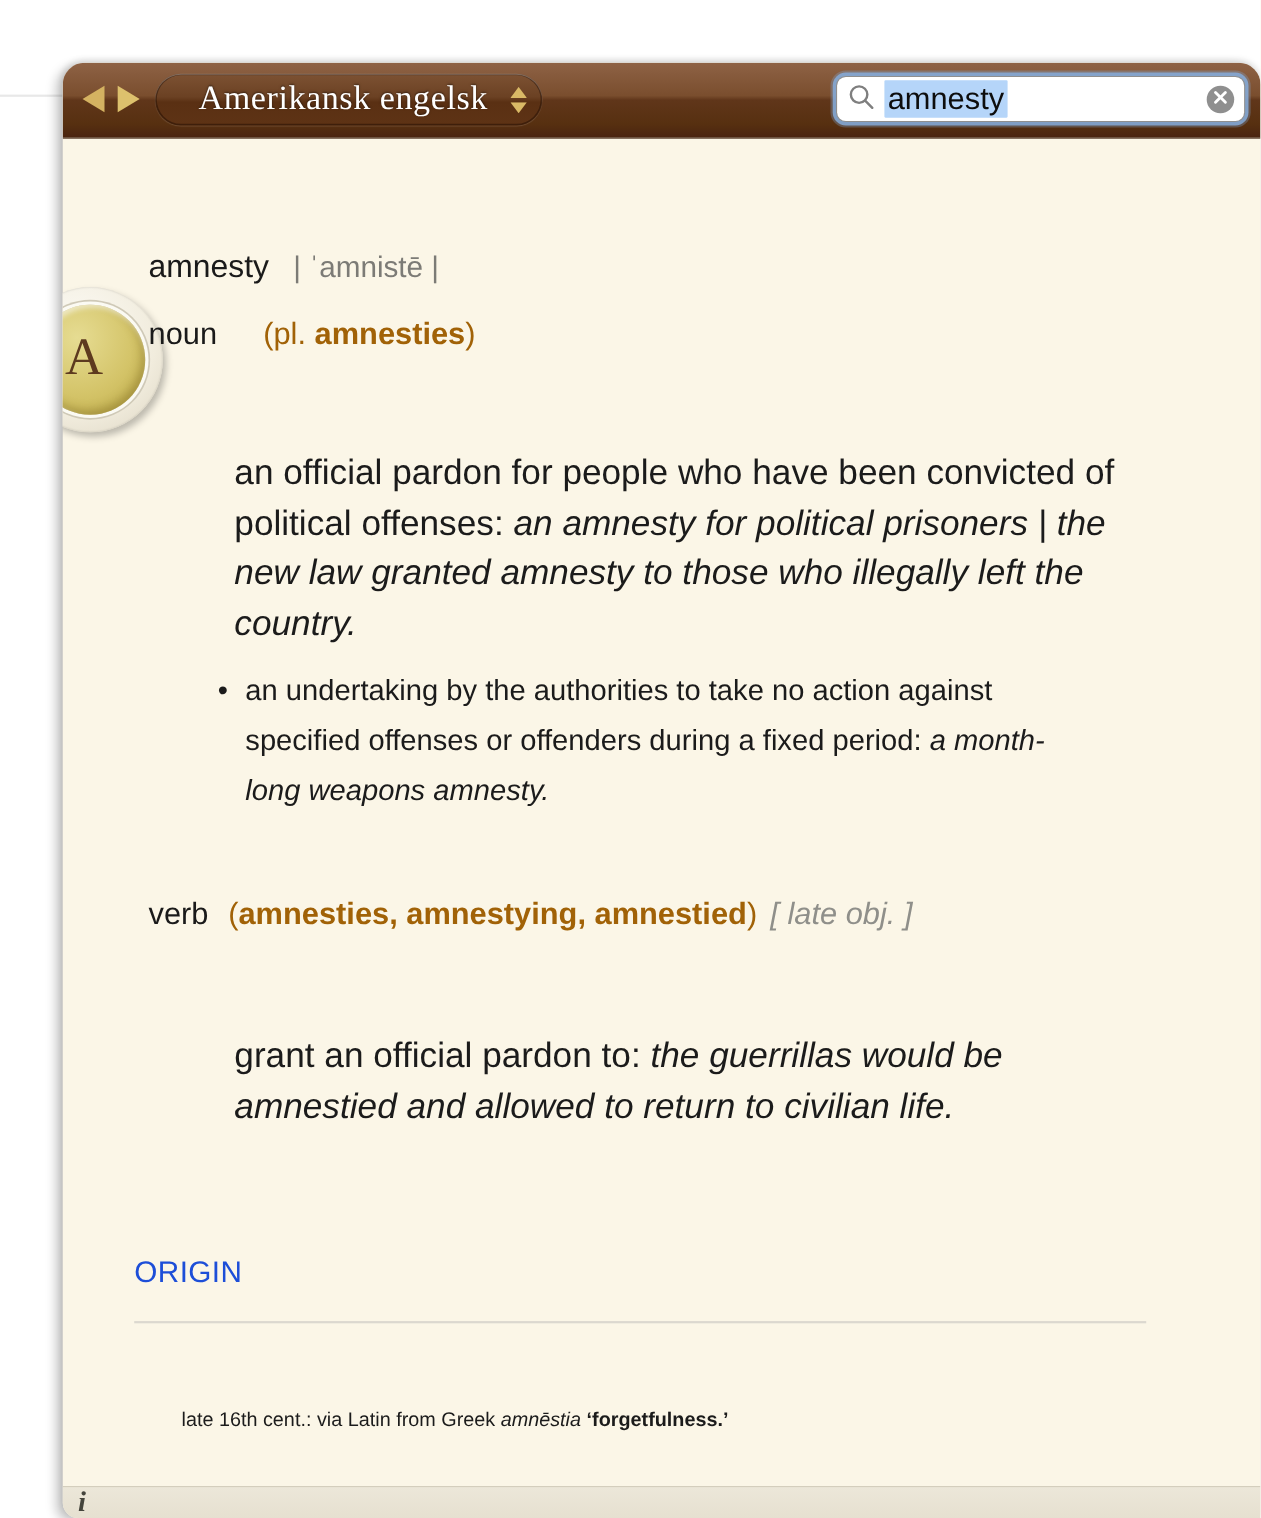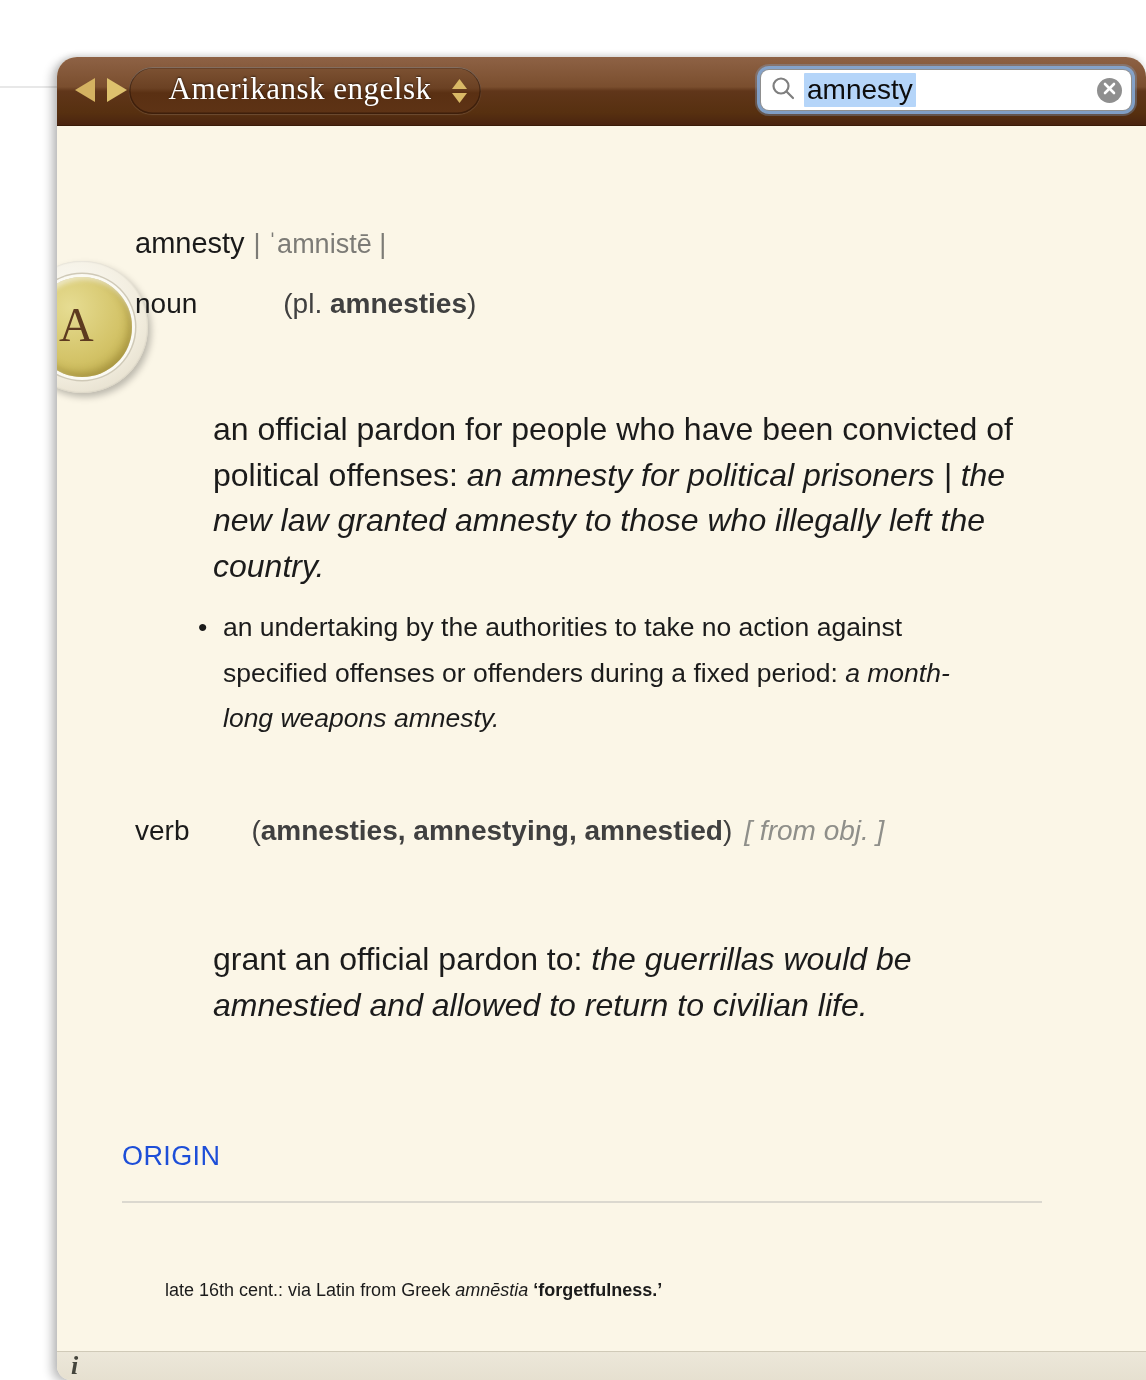--- a/index.html
+++ b/index.html
@@ -23,21 +23,21 @@
   
   .titlebar{
     position:absolute;top:0;left:0;right:0;height:68px;
     background:linear-gradient(to bottom,#8e6245 0%,#7a4e2e 44%,#60361a 50%,#573010 82%,#4a2410 100%);
     border-bottom:1px solid #3a1c08;
   }
   .nav-arrows{position:absolute;left:16px;top:21px;display:flex;gap:8px;align-items:center;}
   .nav-btn{width:24px;height:26px;display:flex;align-items:center;justify-content:center;background:none;border:none;padding:0;cursor:default;}
 
   .pill{
-    position:absolute;left:72px;top:10px;width:352px;height:47px;border-radius:25px;
+    position:absolute;left:84px;top:10px;width:352px;height:47px;border-radius:25px;
     background:linear-gradient(to bottom,#7d5233 0%,#6b4123 45%,#5a3013 55%,#5e3315 100%);
     box-shadow:inset 0 1px 1px rgba(255,255,255,0.35), inset 0 0 0 1.5px rgba(42,18,5,0.6), 0 1px 1px rgba(255,255,255,0.14);
     display:flex;align-items:center;justify-content:center;
   }
   .pill-label{
     color:#ffffff;font-family:"Liberation Serif","DejaVu Serif",serif;
     font-size:31px;letter-spacing:0.5px;padding-bottom:3px;padding-right:10px;
     text-shadow:0 -1px 2px rgba(0,0,0,0.55);
   }
   .stepper{position:absolute;right:14px;top:50%;transform:translateY(-50%);display:flex;flex-direction:column;gap:4px;}
@@ -71,27 +71,27 @@
     box-shadow:inset 2px 3px 5px rgba(255,255,255,0.55), inset -3px -4px 9px rgba(108,88,18,0.38),
                0 0 0 3px #fbfaf3, 0 0 0 4.5px #cfc9b7;
   }
   .medallion-letter{
     position:absolute;top:50%;left:50%;transform:translate(-66%,-55%);
     font-family:"Liberation Serif","DejaVu Serif",serif;font-size:48px;color:#5d3a1f;
   }
 
   .headline{position:absolute;left:78px;top:102px;display:flex;align-items:baseline;}
   .headword{font-size:29px;color:#1a1a1a;}
-  .pron{font-size:27px;color:#7c7b76;margin-left:9px;}
+  .pron{font-size:27px;color:#7c7b76;margin-left:22px;}
 
   .pos-row{position:absolute;left:78px;font-size:28px;display:flex;align-items:baseline;}
   .pos-row.noun{top:163px;gap:24px;}
   .pos-row.verb{top:690px;align-items:center;}
   .pos{color:#1a1a1a;}
-  .forms{margin-left:62px;color:#404040;}
+  .forms{margin-left:18px;color:#a16207;}
   .forms b{font-weight:bold;}
   .gram-note{color:#8f8f8a;font-style:italic;margin-left:12px;}
 
   .def{position:absolute;left:156px;font-size:32px;line-height:45.5px;color:#1b1b1b;}
   .def1{top:250px;width:845px;}
   .def2{top:780px;width:780px;}
   .def i{font-style:italic;}
 
   .subsense{position:absolute;left:141px;top:480px;display:flex;font-size:26.5px;line-height:45.5px;}
   .bullet{width:25px;flex:0 0 25px;}
@@ -192,21 +192,21 @@
     <p class="def def1"><span>an official pardon for people who have been convicted of political offenses: </span><i>an amnesty for political prisoners | the new law granted amnesty to those who illegally left the country.</i></p>
 
     <div class="subsense">
       <span class="bullet">•</span>
       <span class="subsense-text"><span>an undertaking by the authorities to take no action against specified offenses or offenders during a fixed period: </span><i>a month-long weapons amnesty.</i></span>
     </div>
 
     <div class="pos-row verb">
       <span class="pos">verb</span>
       <span class="forms"><span>(</span><b>amnesties, amnestying, amnestied</b><span>) </span></span>
-      <span class="gram-note">[ from obj. ]</span>
+      <span class="gram-note">[ late obj. ]</span>
     </div>
 
     <p class="def def2"><span>grant an official pardon to: </span><i>the guerrillas would be amnestied and allowed to return to civilian life.</i></p>
 
     <div class="origin-heading">ORIGIN</div>
     <hr class="origin-divider">
 
     <p class="etym"><span>late 16th cent.: via Latin from Greek </span><i>amnēstia</i> <b>‘forgetfulness.’</b></p>
   </div>
 

